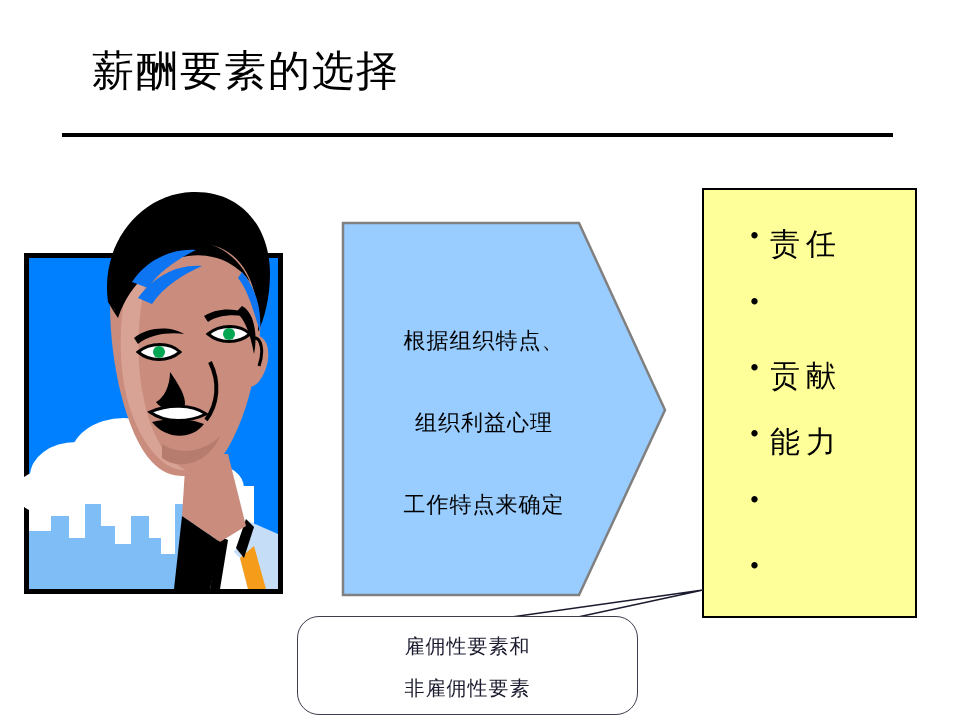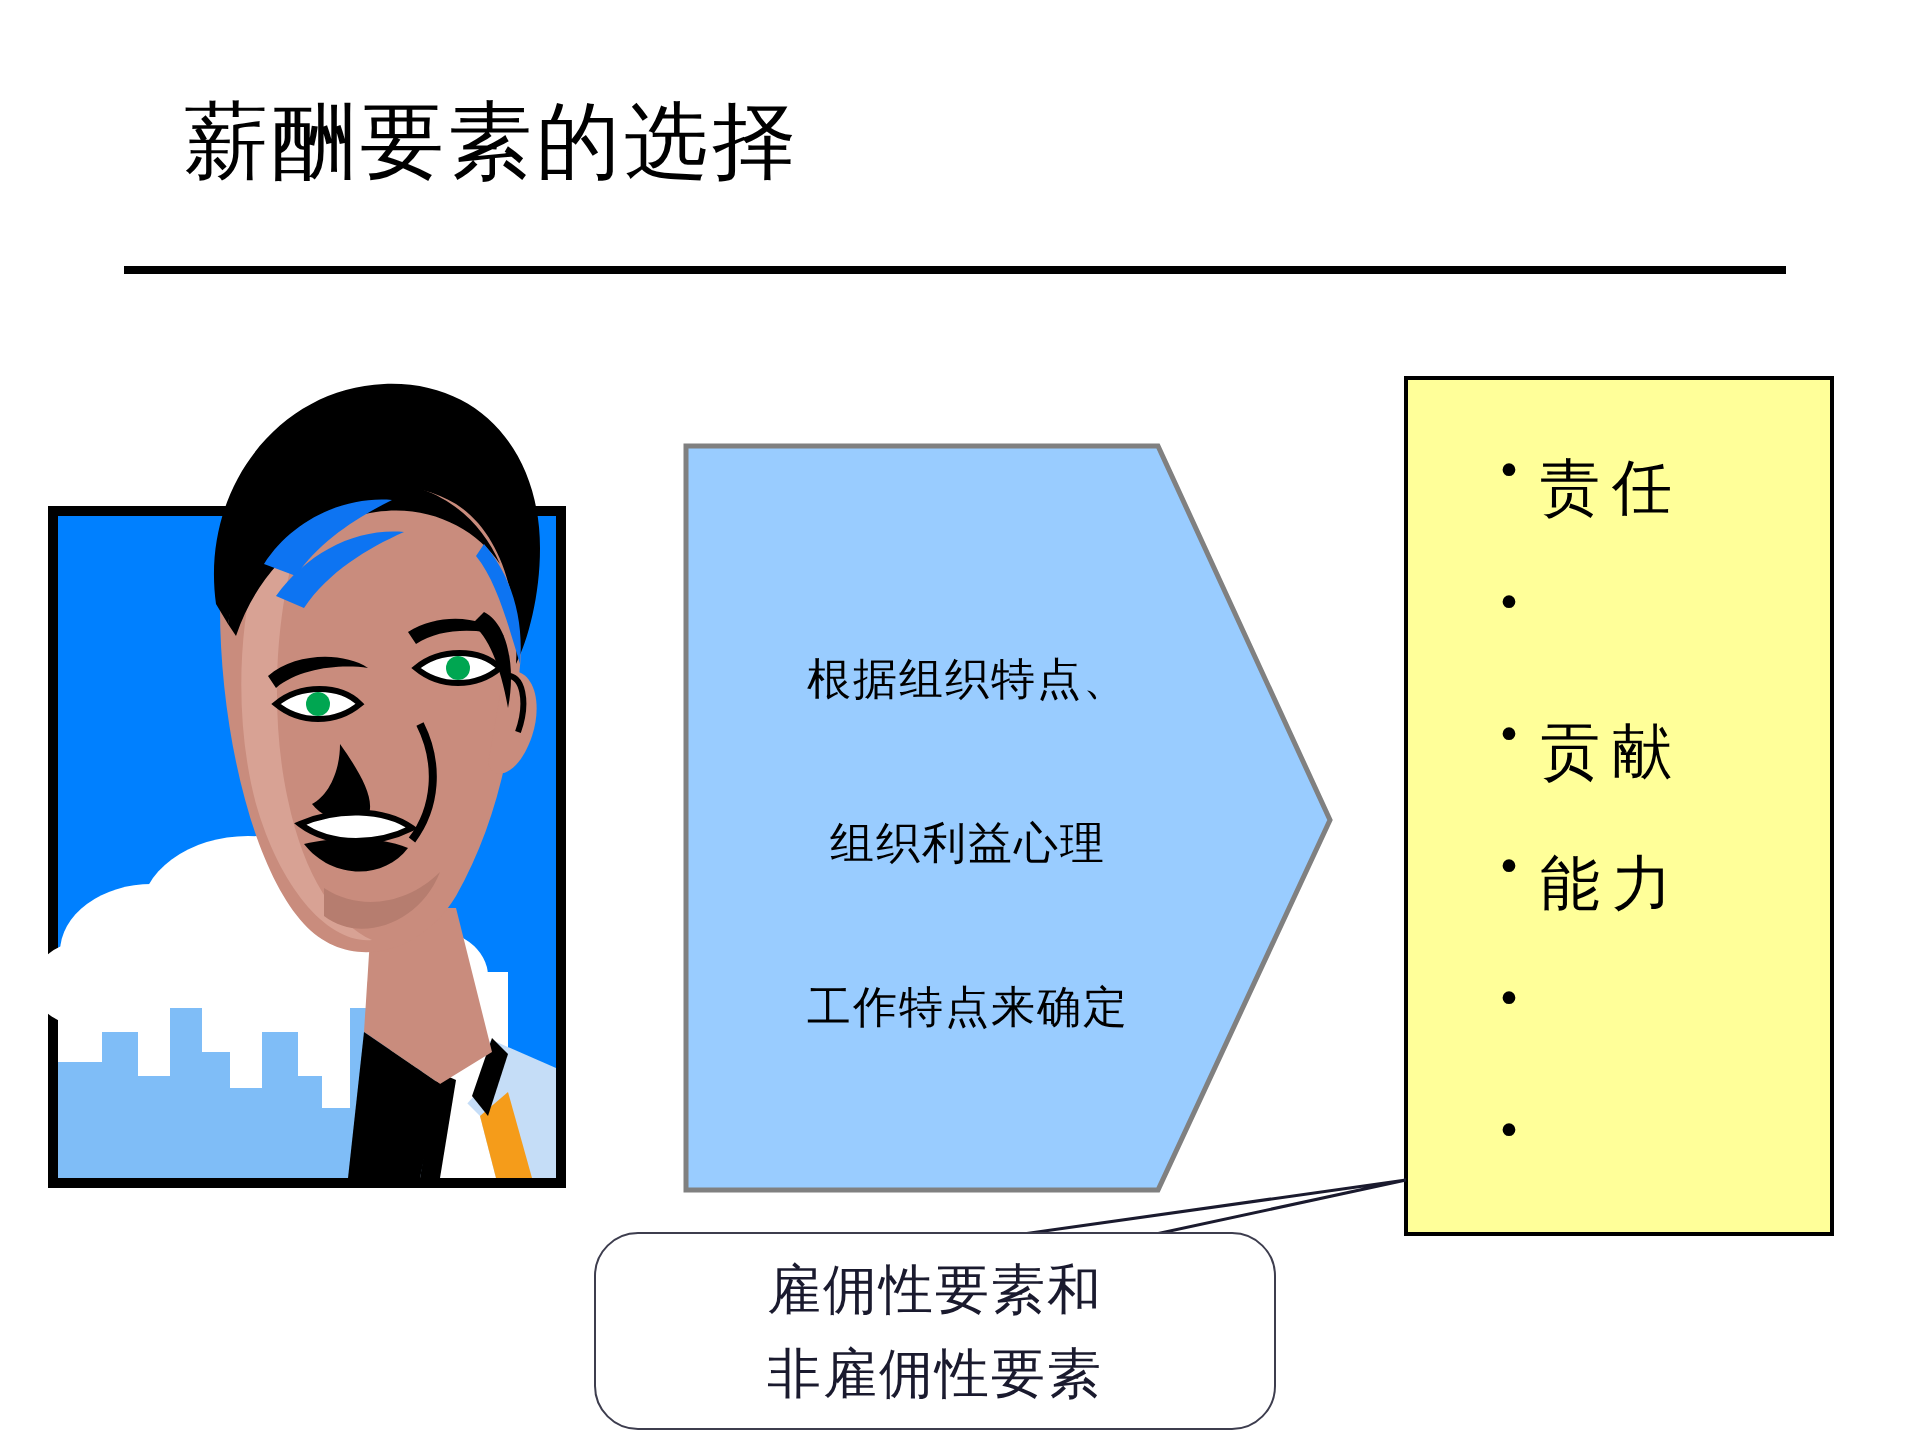--- a/index.html
+++ b/index.html
@@ -132,21 +132,21 @@
     border: 1.5px solid #3d3d4e;
     border-radius: 22px;
     box-sizing: border-box;
   }
   #callout-text {
     position: absolute;
     left: 0;
     top: 8px;
     width: 100%;
     text-align: center;
-    font-size: 27px;
+    font-size: 20px;
     line-height: 42px;
     color: #1a1a2e;
     letter-spacing: 1px;
   }
   #callout-text .line { display: block; white-space: nowrap; }
 </style>
 </head>
 <body>
 
 <div id="slide">

